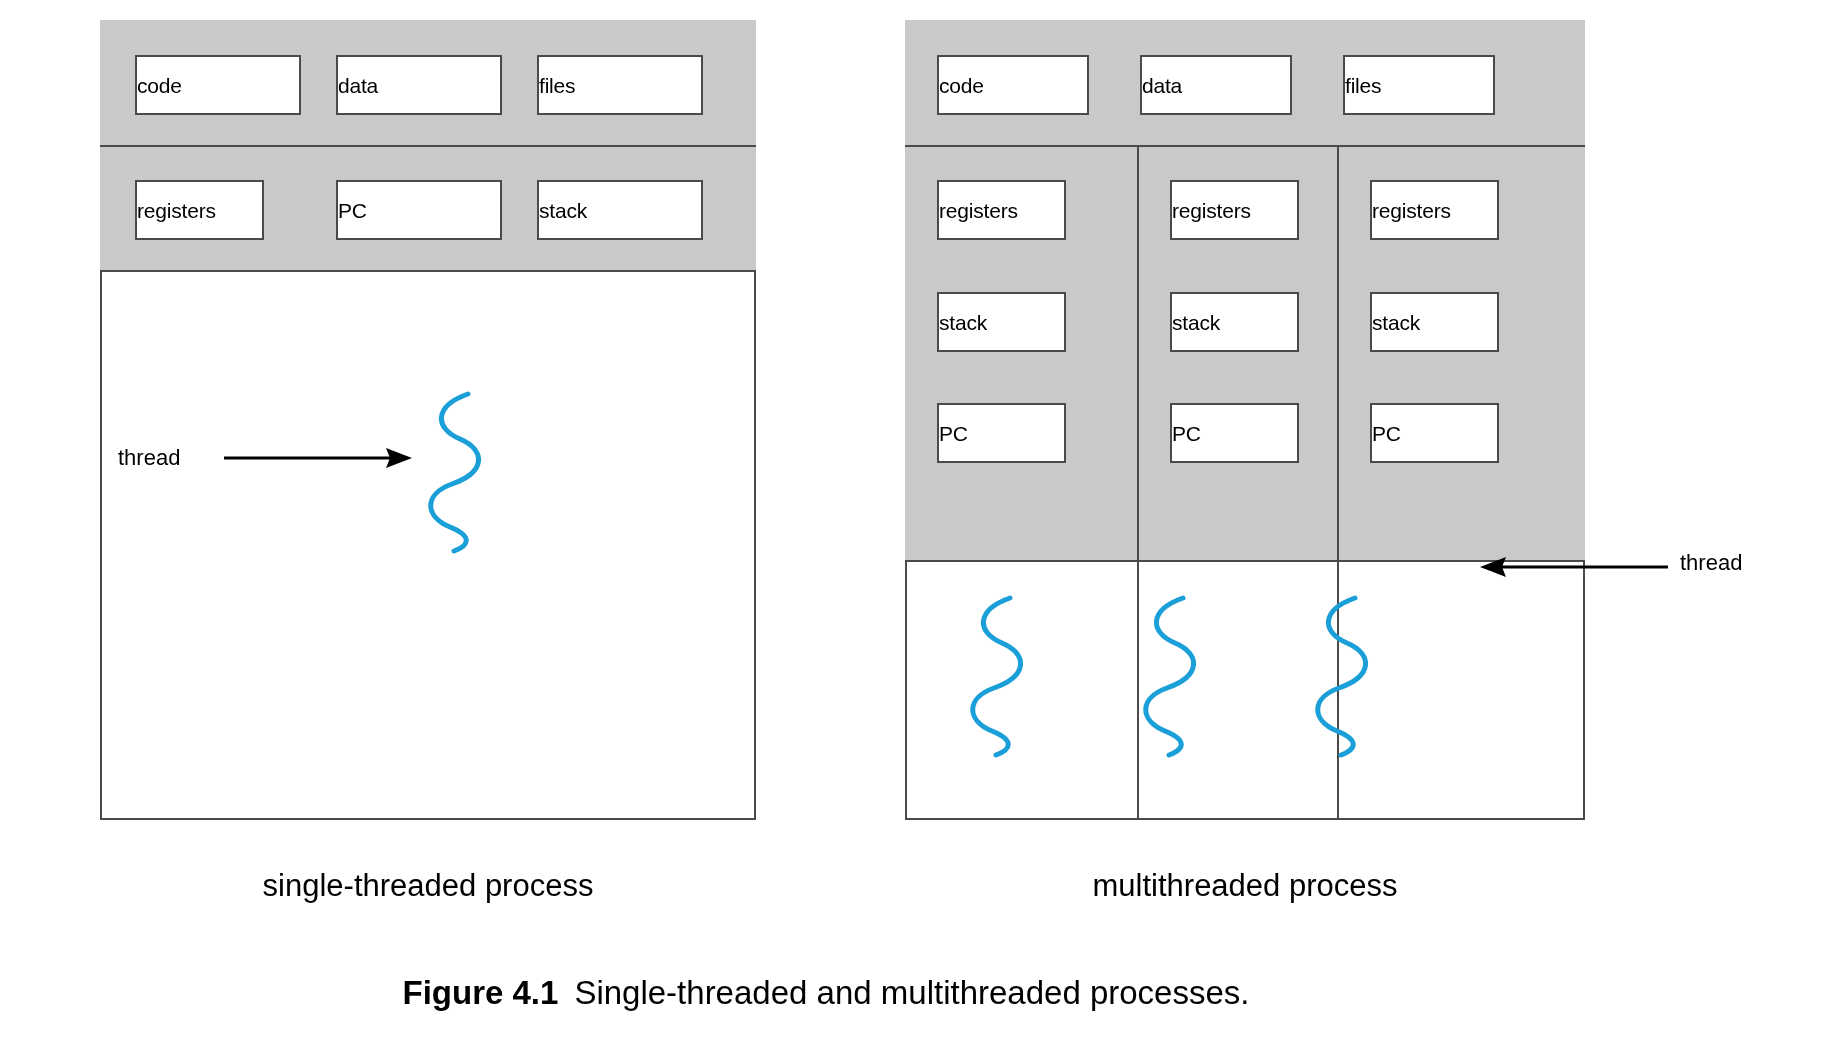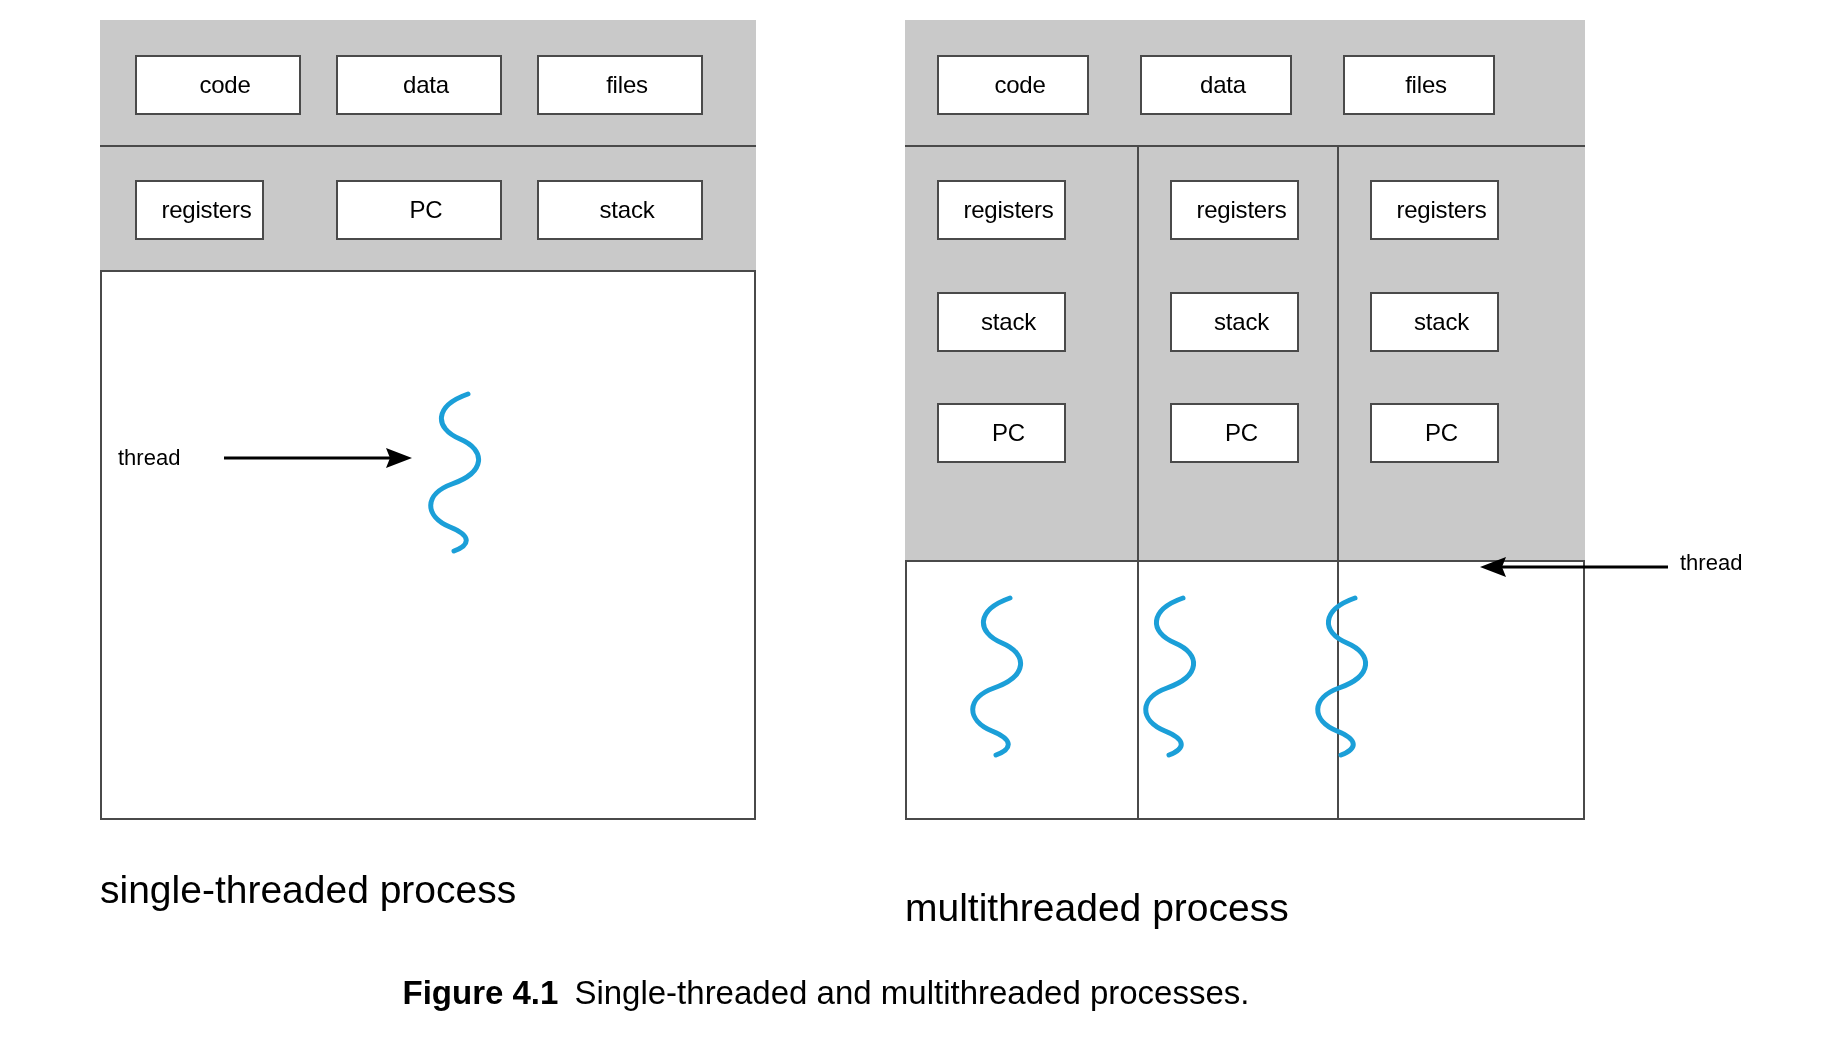--- a/index.html
+++ b/index.html
@@ -38,26 +38,24 @@
     border-bottom: 2px solid #4a4a4a;
   }
 
   .cell-box {
     position: absolute;
     box-sizing: border-box;
     background: #ffffff;
     border: 2px solid #4a4a4a;
     display: flex;
     align-items: center;
-    justify-content: center;
-    font-size: 24px;
+    font-size: 21px;
     line-height: 1;
     letter-spacing: -0.2px;
     white-space: nowrap;
-    padding-left: 14px;
   }
 
   
   .col-divider {
     position: absolute;
     width: 2px;
     background: #4a4a4a;
   }
 
   .thread-col-gray {
@@ -78,22 +76,23 @@
     line-height: 1;
     white-space: nowrap;
   }
   .annot-arrow {
     position: absolute;
   }
 
   
   .sub-caption {
     position: absolute;
-    font-size: 39px;
-    line-height: 1;
+    font-size: 31px;
+    line-height: 1;
+    text-align: center;
     white-space: nowrap;
   }
 
   
   .fig-caption {
     position: absolute;
     left: 0;
     top: 976px;
     width: 1652px;
     text-align: center;
@@ -213,19 +212,19 @@
       <path d="M 48 4 C 14 16, 14 38, 40 49 C 66 60, 66 82, 32 94 C 4 104, 4 126, 30 137 C 52 146, 50 155, 34 161" fill="none" stroke="#1b9fd8" stroke-width="5" stroke-linecap="round"></path>
     </svg>
   </div>
 
   <svg class="annot-arrow" style="left:1478px; top:551px;" width="190" height="32" viewBox="0 0 190 32">
     <line x1="22" y1="16" x2="190" y2="16" stroke="#000000" stroke-width="3"></line>
     <polygon points="2,16 28,6 24,16 28,26" fill="#000000"></polygon>
   </svg>
   <span class="annot-label" style="left:1680px; top:552px;">thread</span>
 
-  <span class="sub-caption" style="left:905px; top:870px; width:680px;margin-top:18px;">multithreaded process</span>
+  <span class="sub-caption" style="left:905px; top:870px; width:680px;">multithreaded process</span>
 
   <div class="fig-caption">
     <span class="fig-num">Figure 4.1</span><span class="fig-text">Single-threaded and multithreaded processes.</span>
   </div>
 
 </div>
 
 </body></html>

